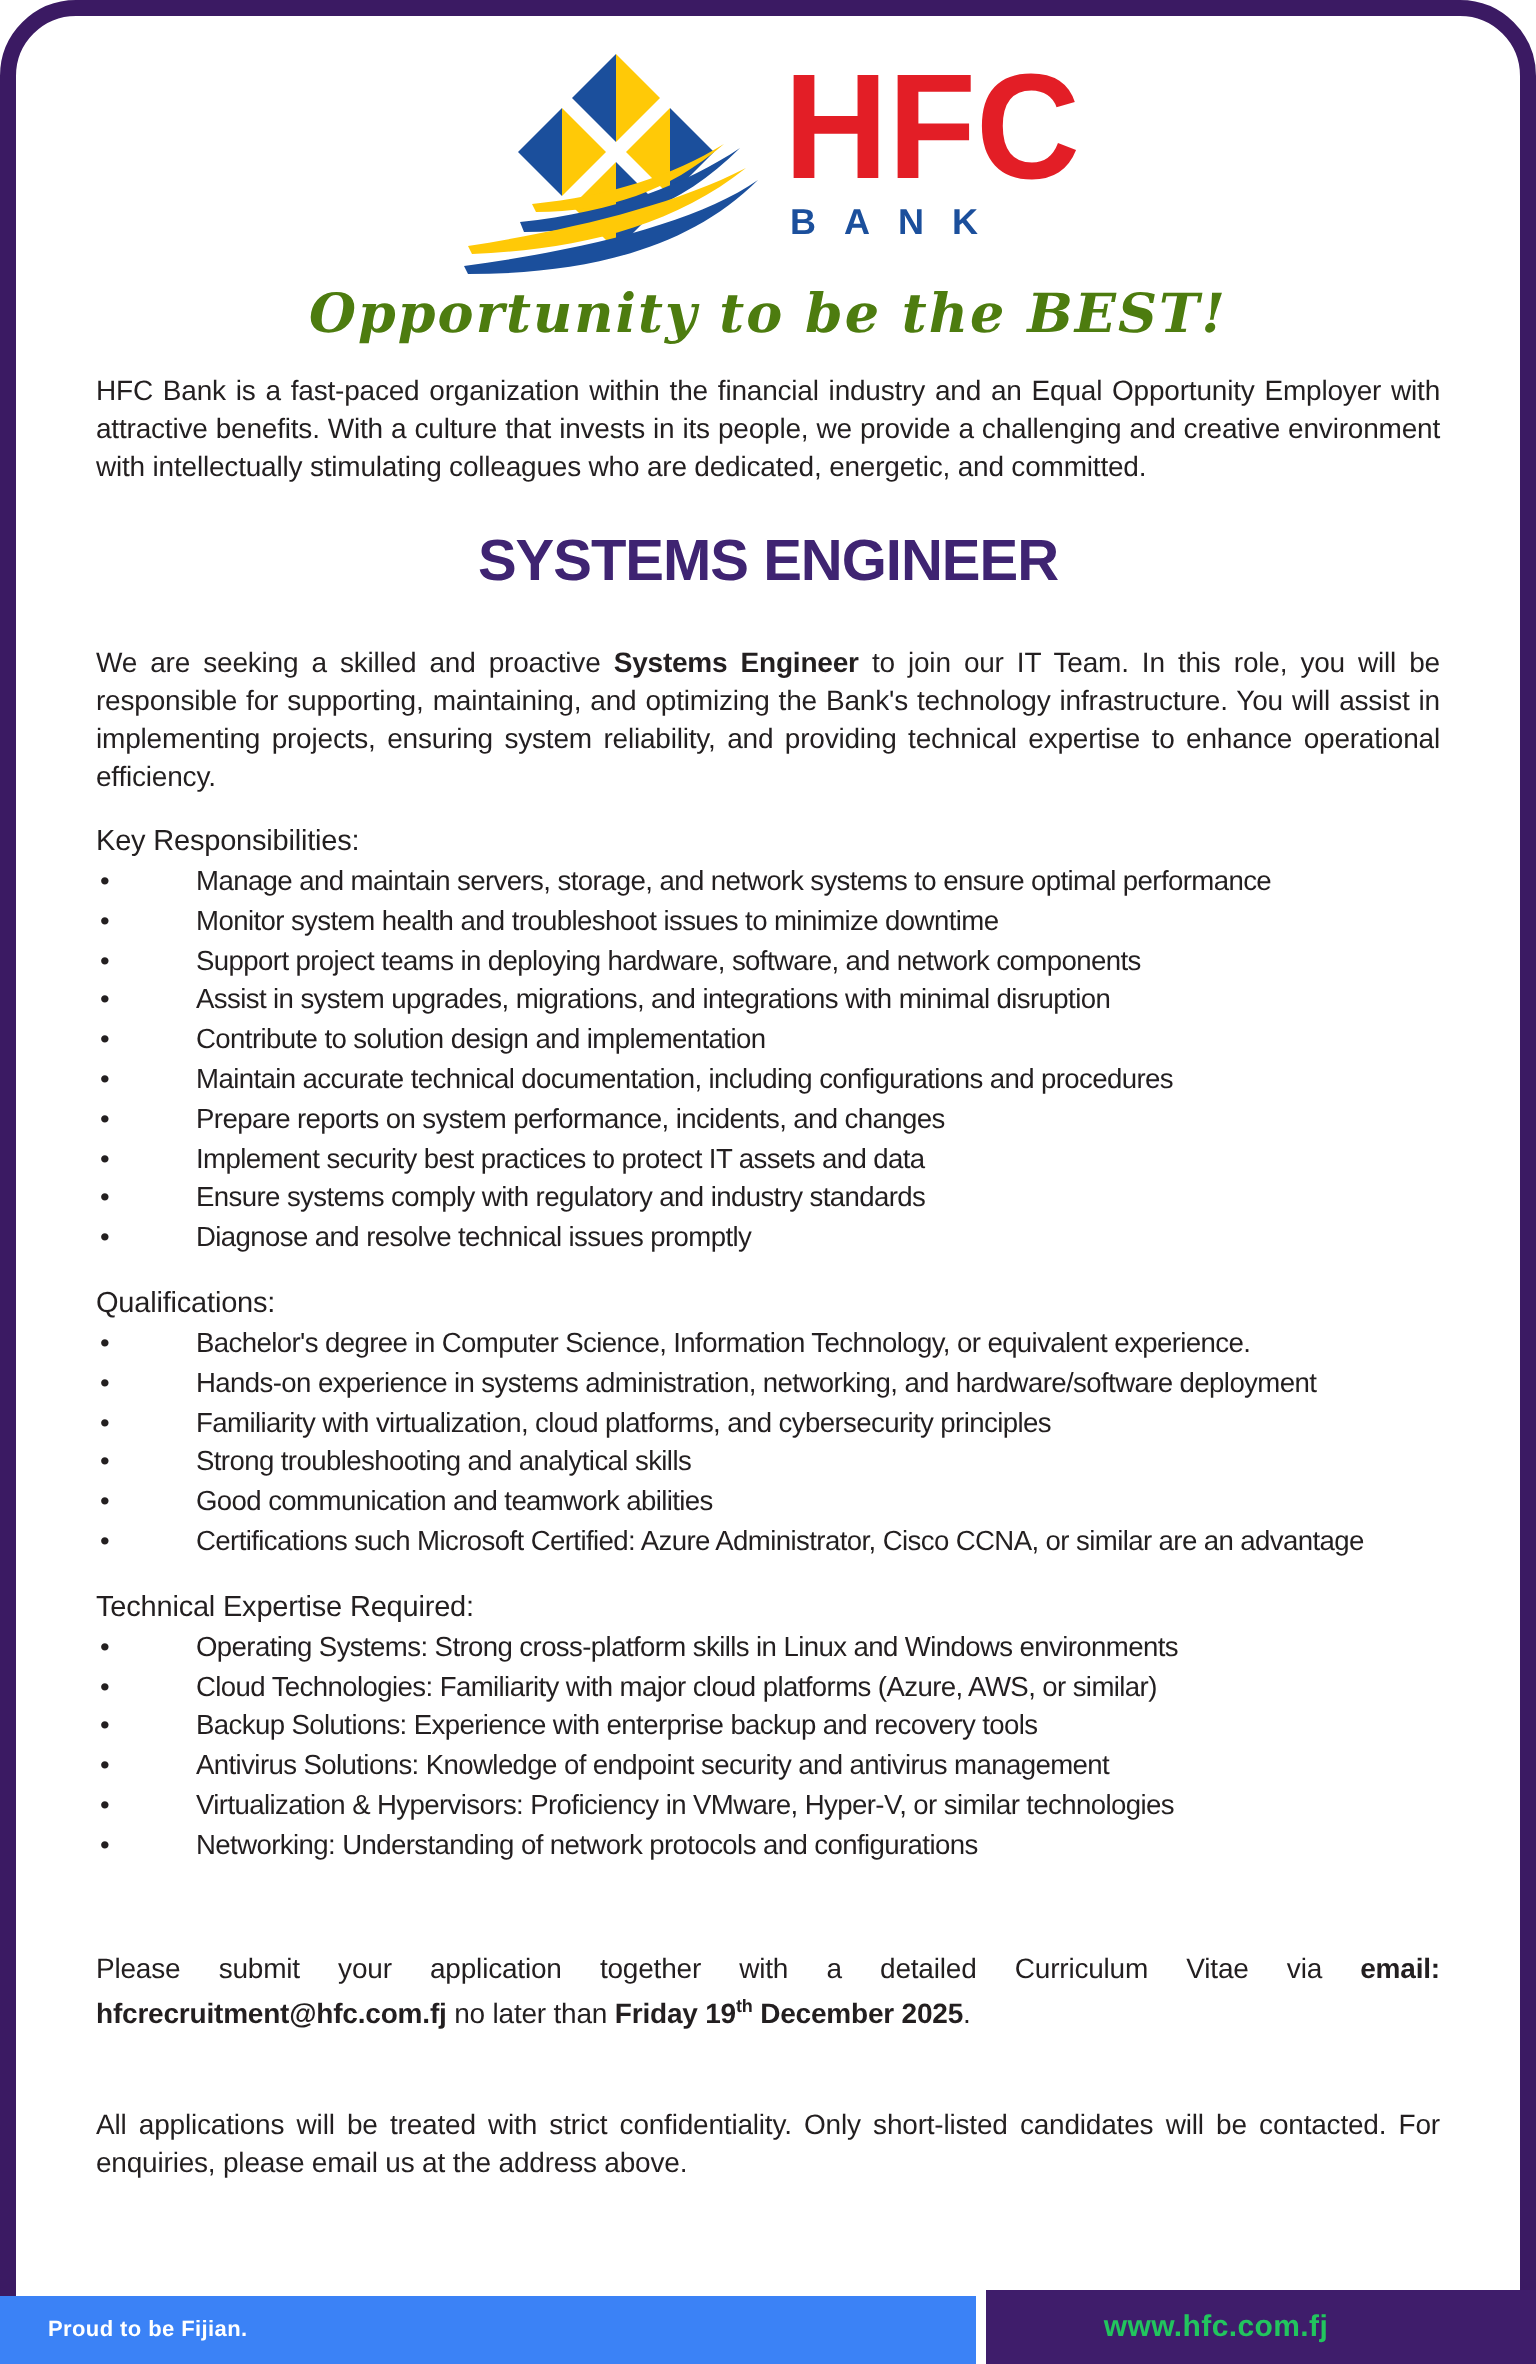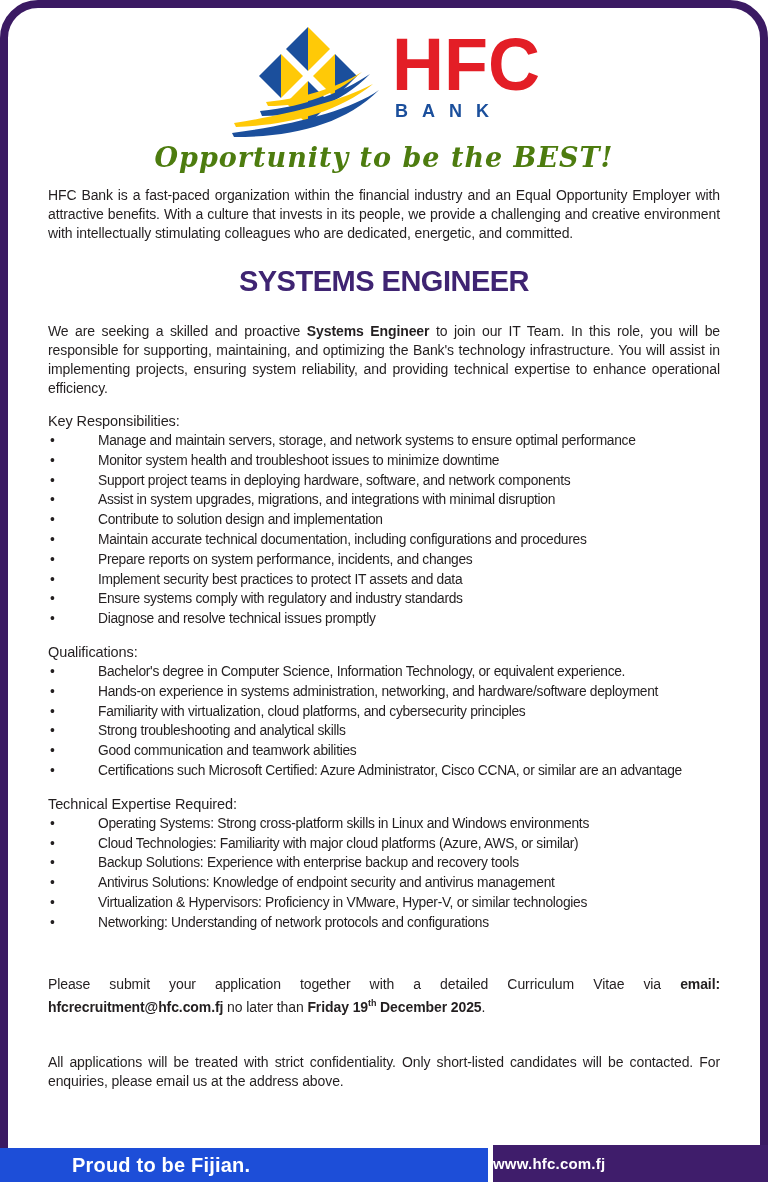--- a/index.html
+++ b/index.html
@@ -46,27 +46,27 @@
   }
   ul.bullets li::before { content:"\2022"; position:absolute; left:2px; }
   .application { margin-top:42px; }
   .confidential { margin-top:37px; }
   .b { font-weight:bold; }
   sup.ord { font-size:9px; font-weight:bold; }
 
   
   .footer-left {
     position:absolute; left:0; bottom:0; width:488px; height:34px; z-index:10;
-    background:#1d4ed8; color:#ffffff; font-weight:bold; font-size:20px;
-    line-height:34px; padding-left:72px; letter-spacing:0.2px;
+    background:#3b82f6; color:#ffffff; font-weight:bold; font-size:11px;
+    line-height:34px; padding-left:24px; letter-spacing:0.2px;
   }
   .footer-right {
     position:absolute; left:493px; right:0; bottom:0; height:37px; z-index:10;
-    background:#3F1D6B; color:#ffffff; font-weight:bold; font-size:15px;
-    line-height:37px; text-align:left; padding-right:45px; letter-spacing:0.2px;
+    background:#3F1D6B; color:#22c55e; font-weight:bold; font-size:15px;
+    line-height:37px; text-align:center; padding-right:45px; letter-spacing:0.2px;
   }
 </style>
 </head>
 <body>
 
 <div class="page">
   <div class="frame"></div>
 
   <div class="content">
 

